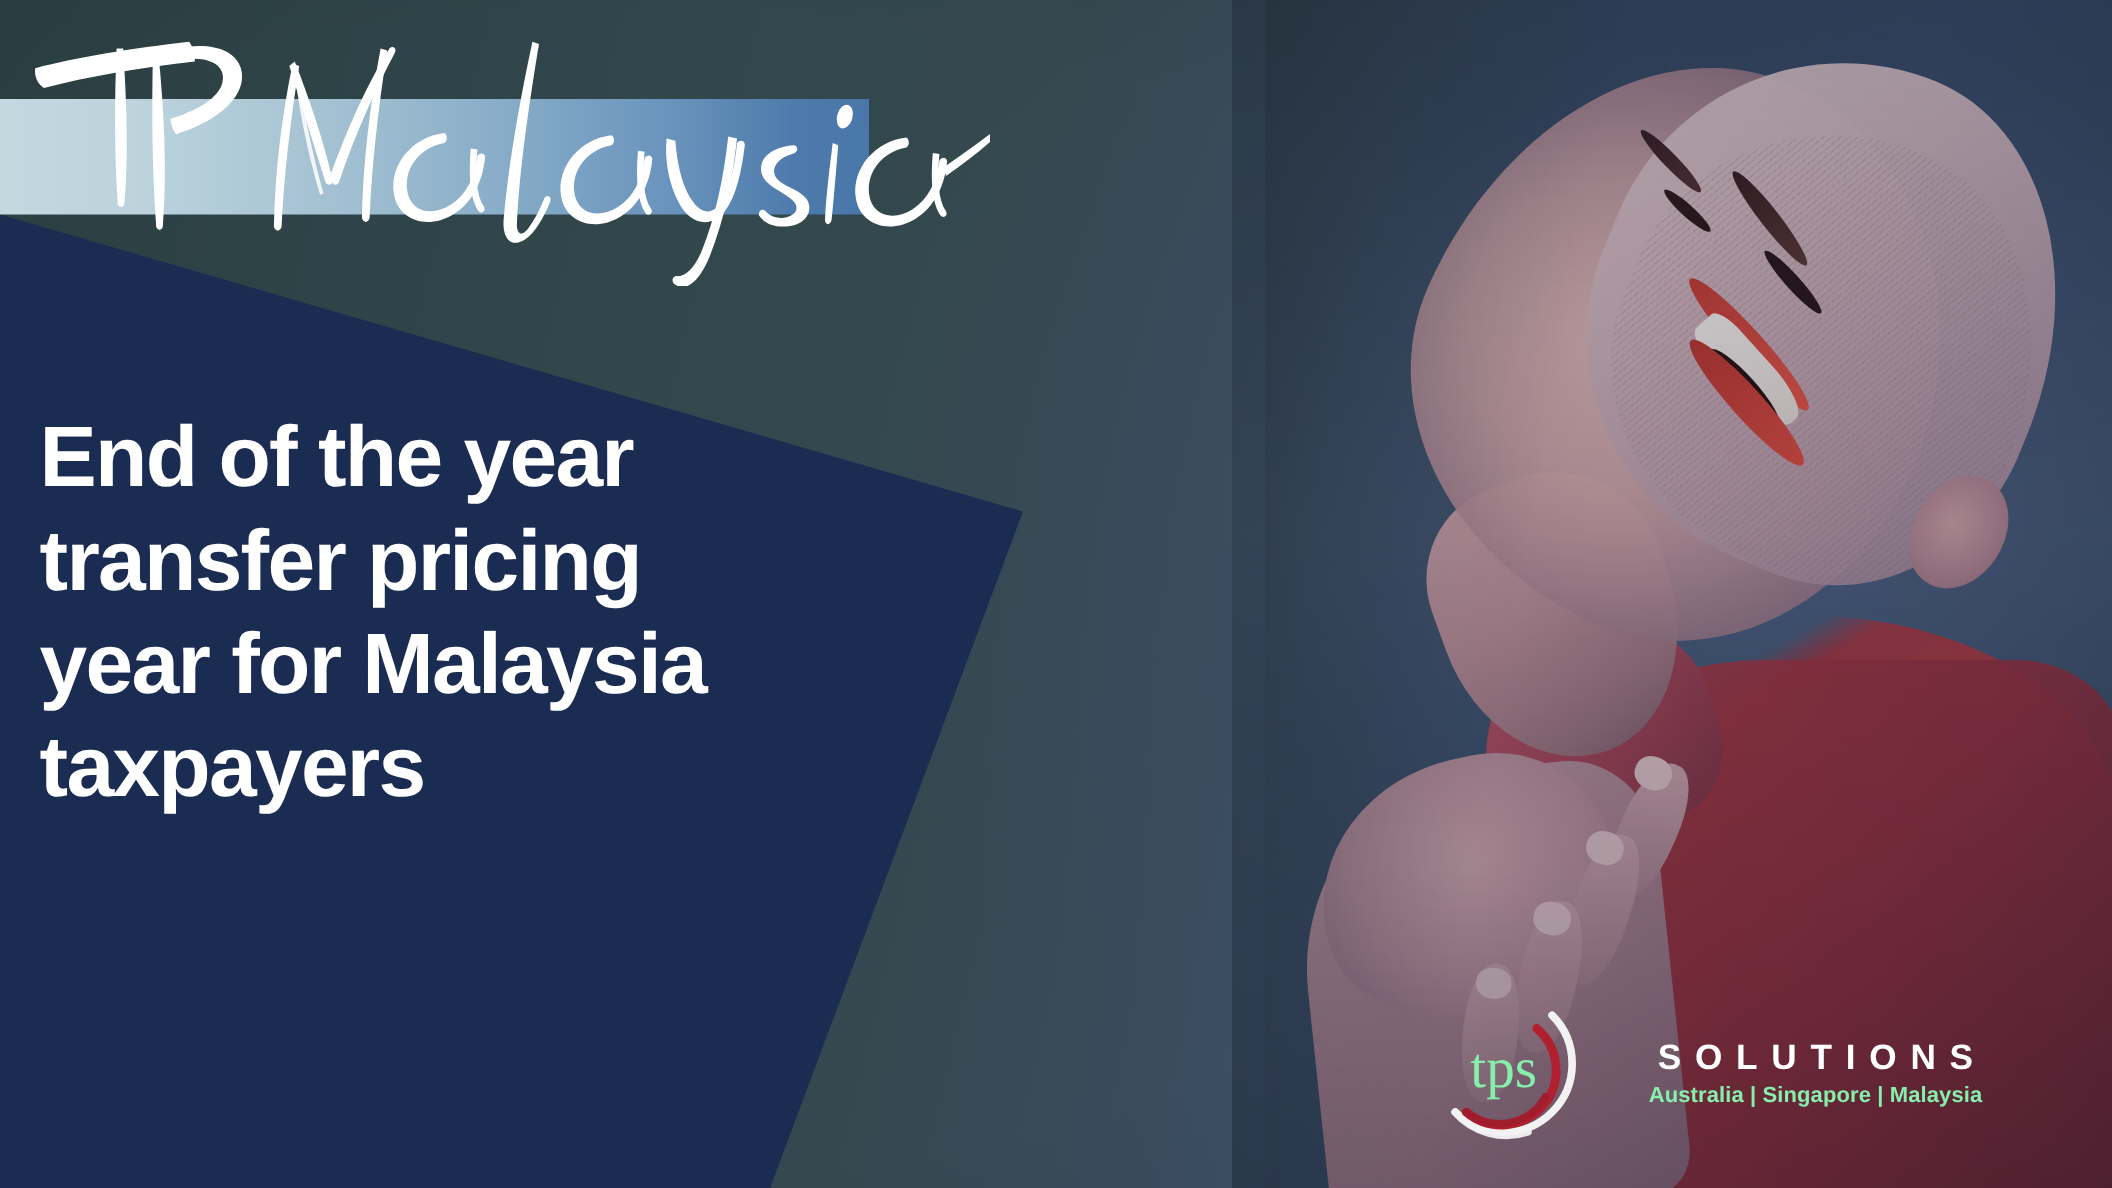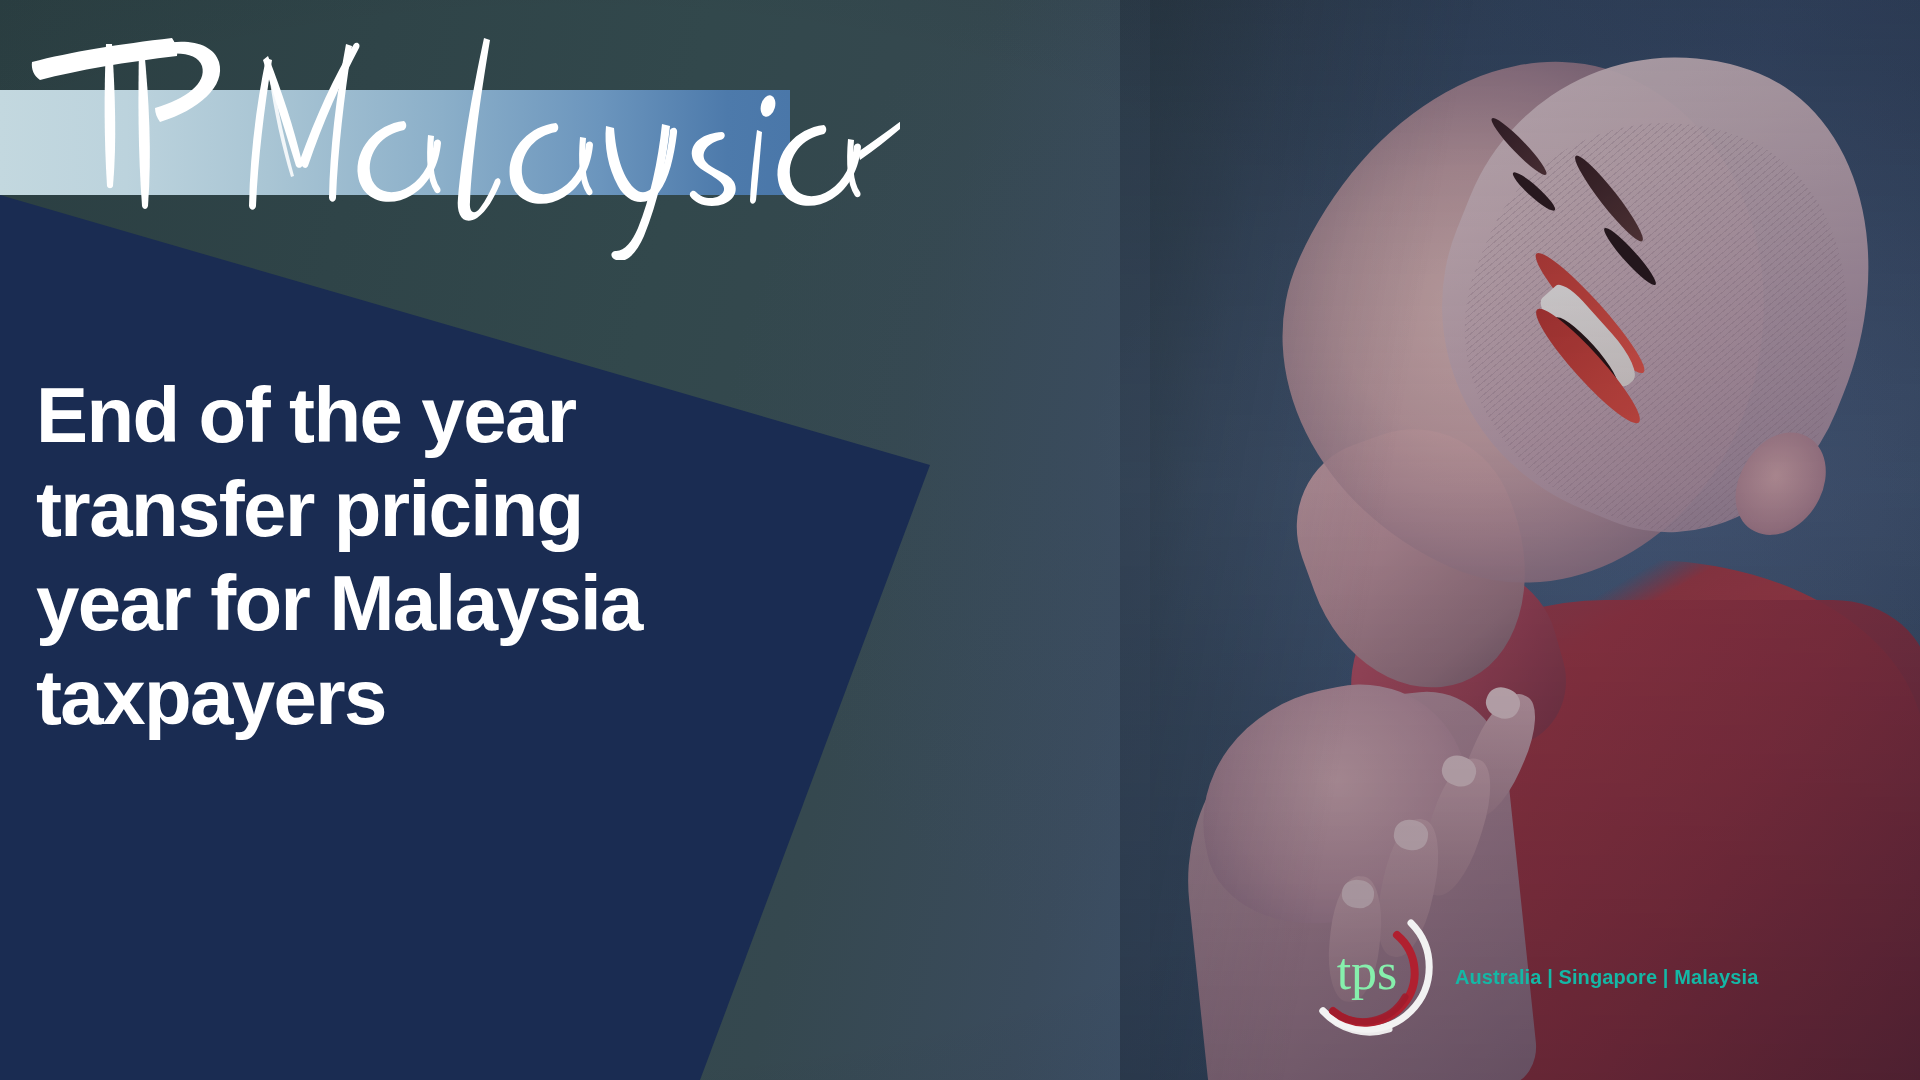--- a/index.html
+++ b/index.html
@@ -225,21 +225,21 @@
   .logo-line1 .w-pricing { color:#c41230; }
   .logo-line2 {
     font-family:"Liberation Sans", sans-serif;
     font-weight:700; font-size:32px; line-height:38px;
     letter-spacing:12.5px; color:#ffffff; white-space:nowrap;
     text-align:left; padding-left:52px;
   }
   .logo-line3 {
     font-family:"Liberation Sans", sans-serif;
     font-weight:700; font-size:20px; line-height:26px;
-    color:#14b8a6; white-space:nowrap;
+    color:#86efac; white-space:nowrap;
     text-align:right; padding-right:4px; padding-top:3px;
     letter-spacing:0.1px;
   }
 </style>
 </head>
 <body>
 
 <div id="stage">
 
   <div class="bg-base"></div>
@@ -364,17 +364,18 @@
 
         <path d="M 118 24 A 62 62 0 1 1 30 112" fill="none" stroke="#f2f2f2" stroke-width="7" stroke-linecap="round"></path>
         <path d="M 30 112 A 62 62 0 0 0 96 130" fill="none" stroke="#f2f2f2" stroke-width="7" stroke-linecap="round" opacity="0.95"></path>
 
         <path d="M 104 36 A 48 48 0 1 1 40 112" fill="none" stroke="#b0202f" stroke-width="8" stroke-linecap="round"></path>
         <path d="M 40 112 A 48 48 0 0 0 112 98" fill="none" stroke="#a01c2c" stroke-width="7" stroke-linecap="round" opacity="0.9"></path>
       </svg>
       <div class="tps-text">tps</div>
     </div>
     <div class="logo-words">
+      <div class="logo-line2">SOLUTIONS</div>
       <div class="logo-line3">Australia  |  Singapore  |  Malaysia</div>
     </div>
   </div>
 
 </div>
 
 </body></html>

